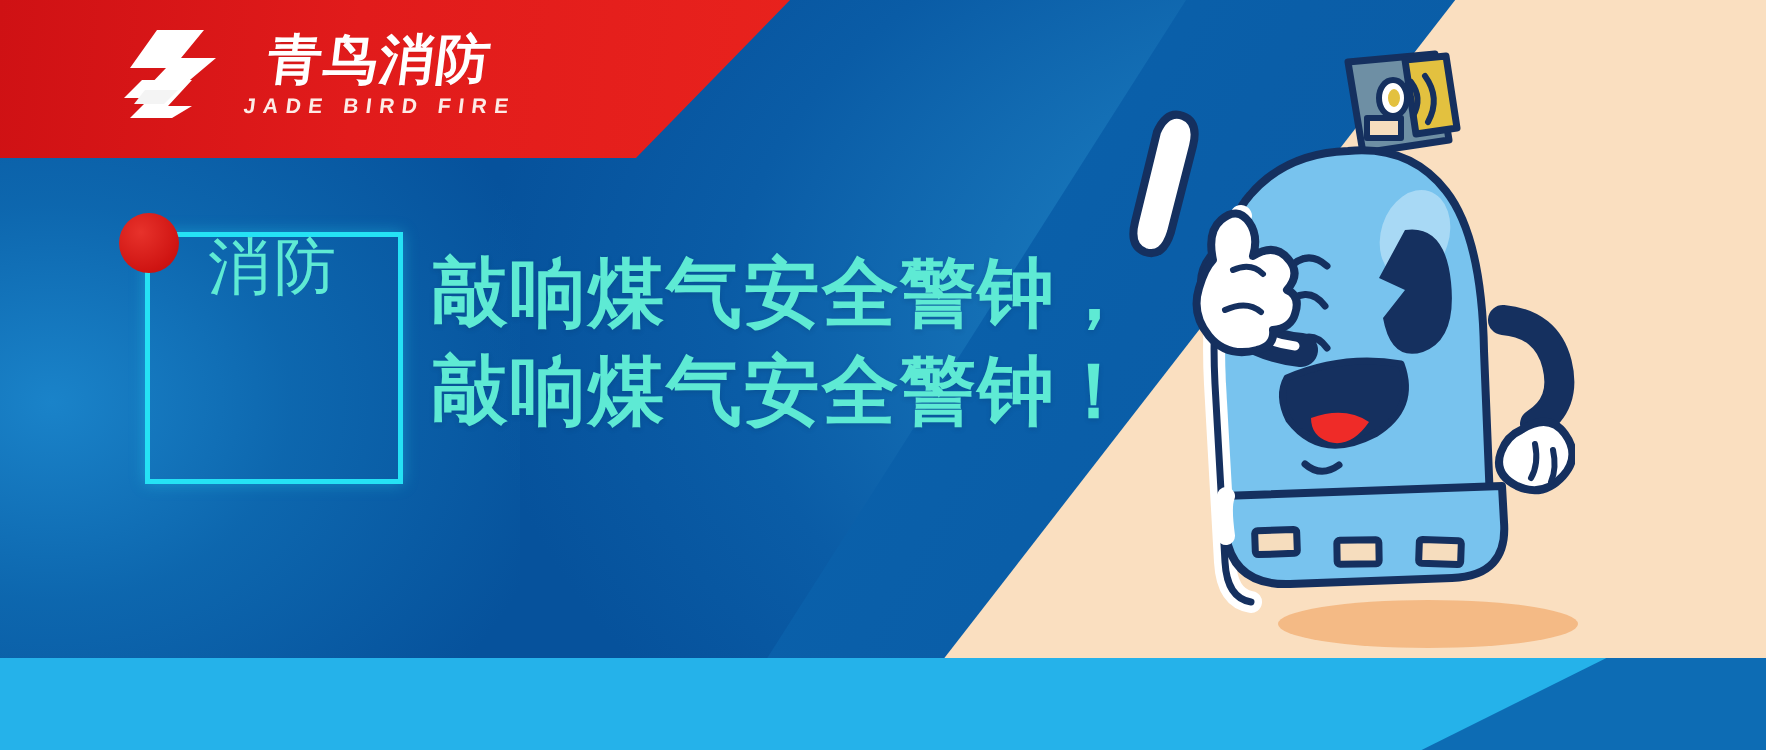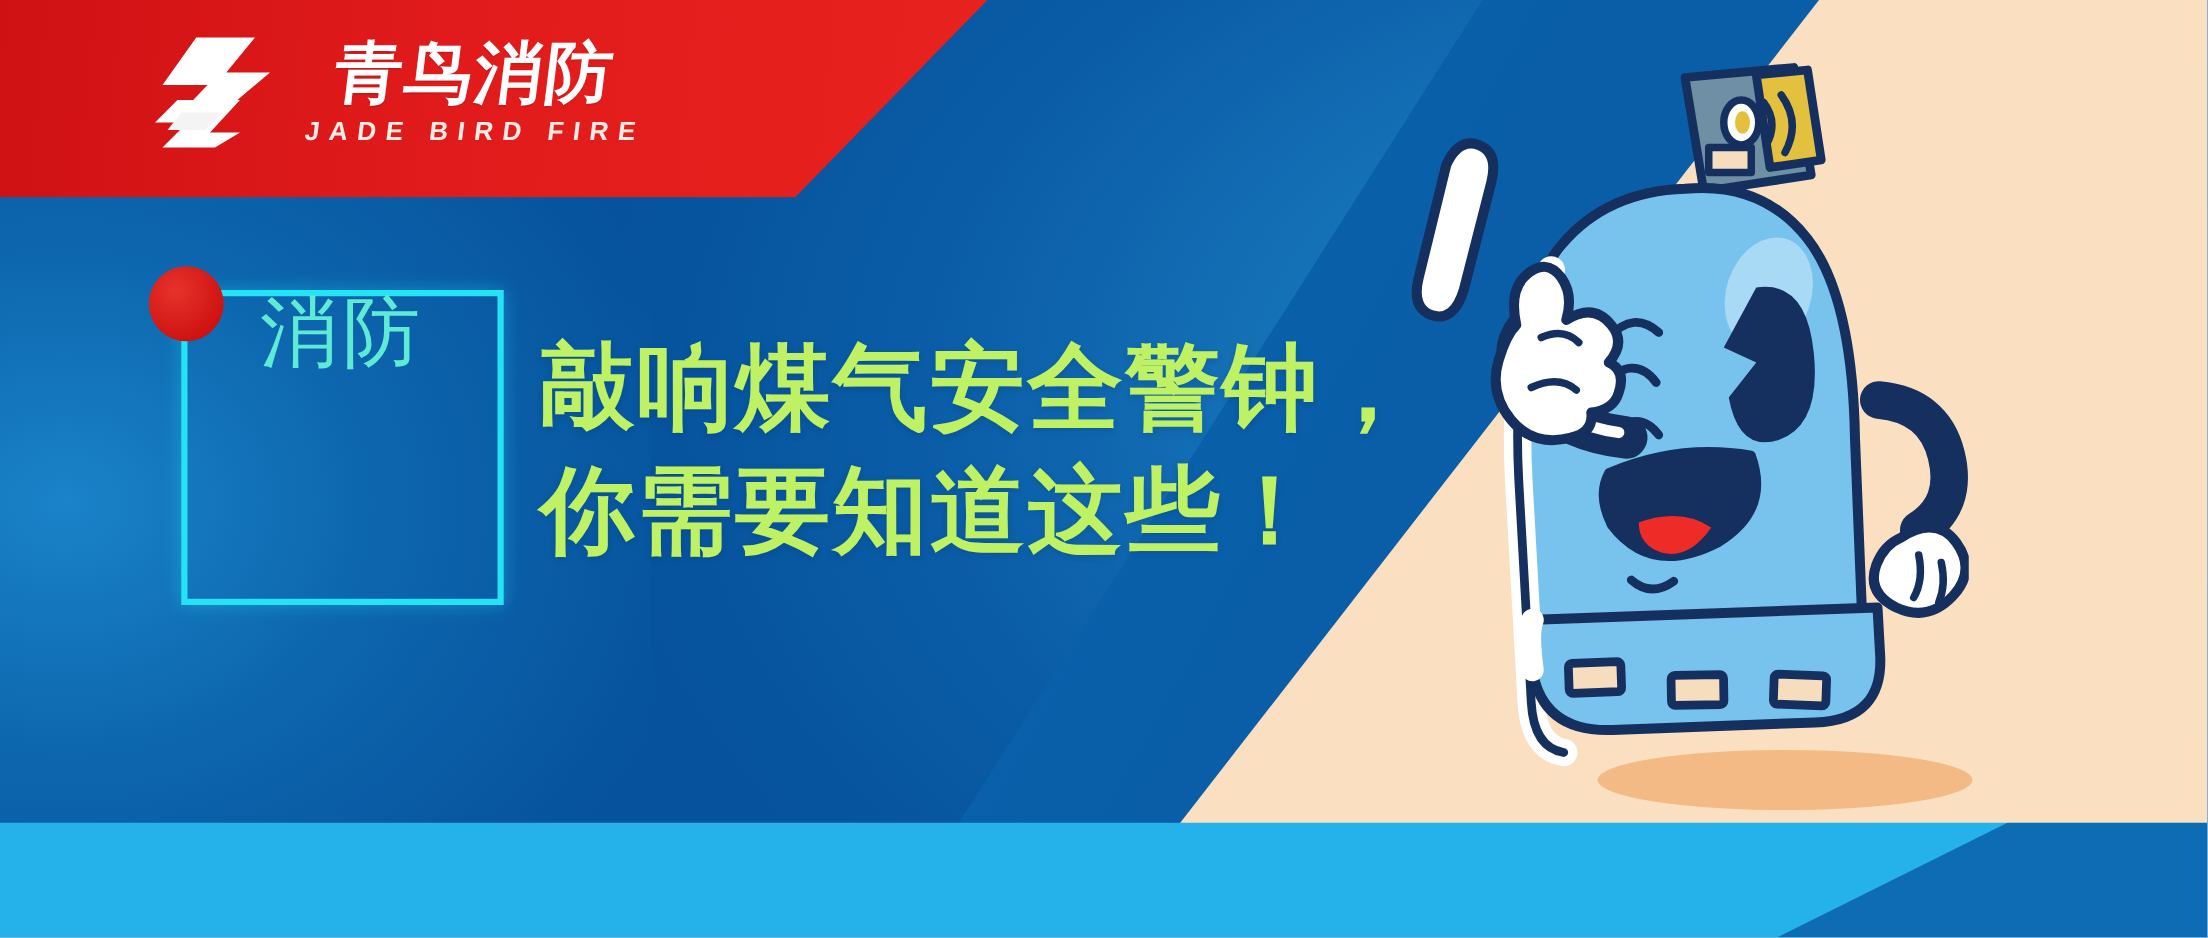--- a/index.html
+++ b/index.html
@@ -78,22 +78,22 @@
   }
   .badge-text{
     position:absolute;left:145px;top:232px;width:258px;height:252px;
     display:flex;flex-direction:column;align-items:center;justify-content:flex-start;
     z-index:6;color:#5eead4;
     font-size:62px;font-weight:normal;line-height:1.12;letter-spacing:4px;
   }
 
   
   .headline{
-    position:absolute;left:432px;top:262px;z-index:6;
-    color:#bef264;font-weight:bold;
+    position:absolute;left:432px;top:244px;z-index:6;
+    color:#5eead4;font-weight:bold;
     font-size:76px;line-height:1.29;letter-spacing:2px;
     text-shadow:0 2px 5px rgba(2,40,80,.18);
   }
   .headline div{white-space:nowrap;}
 
   
   .mascot{position:absolute;left:1105px;top:20px;width:470px;height:620px;z-index:7;}
 
   
   .bottom-strip{
@@ -136,21 +136,21 @@
   </div>
 
   <div class="badge-box"></div>
   <div class="badge-dot"></div>
   <div class="badge-text">
     <span>消防</span>
   </div>
 
   <div class="headline">
     <div>敲响煤气安全警钟，</div>
-    <div>你需要知道这些！</div>
+    <div>敲响煤气安全警钟！</div>
   </div>
 
   <div class="shadow-ellipse"></div>
 
   <svg class="mascot" viewBox="0 0 470 620">
     <g fill="none" stroke="#15305f" stroke-width="7" stroke-linecap="round" stroke-linejoin="round">
 
       <g>
         <polygon points="243,42 330,34 344,120 258,133" fill="#6e8fa4"></polygon>
         <polygon points="300,40 341,36 352,108 311,114" fill="#e3c13f"></polygon>

